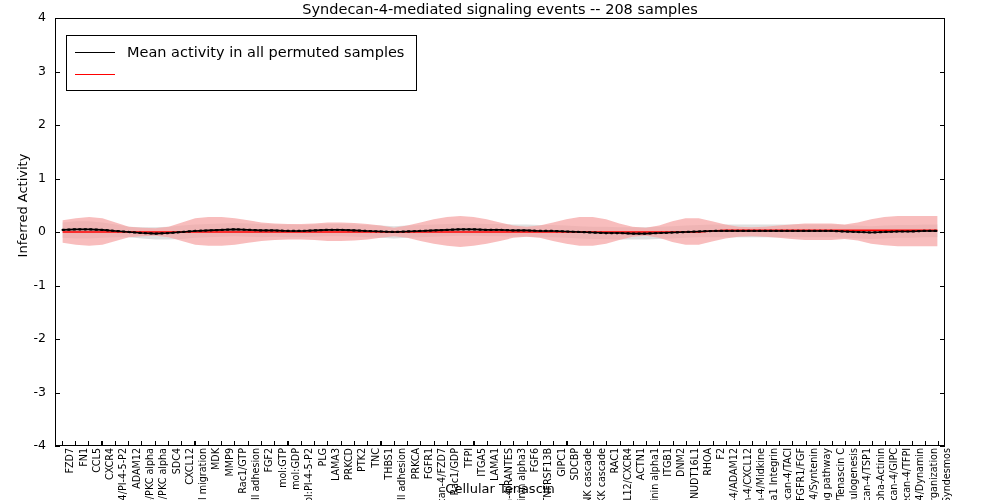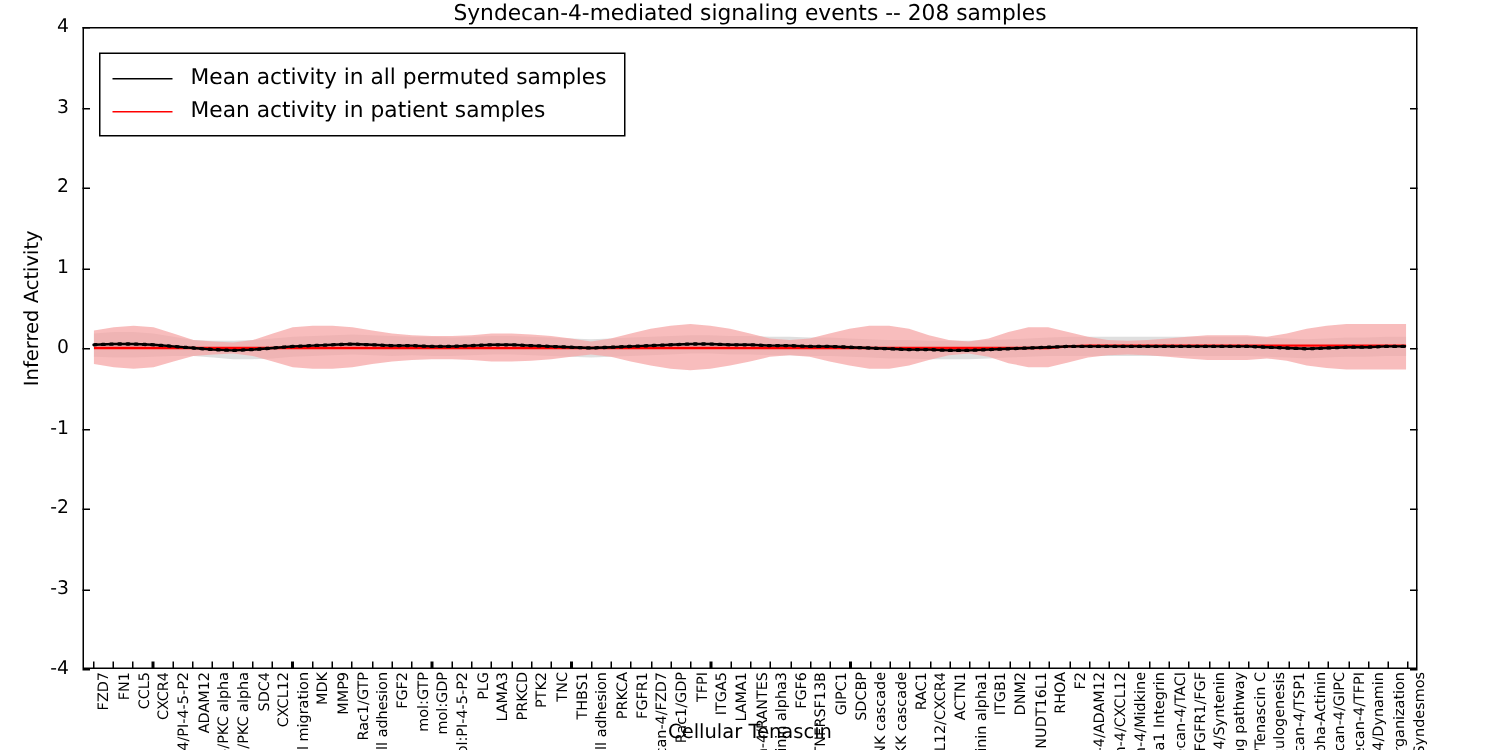--- a/index.html
+++ b/index.html
@@ -79,21 +79,20 @@
         </svg>
     </div>
 
     <div class="legend">
       <div class="legend-row">
         <span class="legend-swatch"></span>
         <span class="legend-text">Mean activity in all permuted samples</span>
       </div>
       <div class="legend-row">
         <span class="legend-swatch red"></span>
-        <span class="legend-text">Mean activity in patient samples</span>
       </div>
     </div>
   </div>
 
   <div class="ylabel">Inferred Activity</div>
   <div id="ytick-layer" style="position: absolute; left: 0px; top: 0px; width: 1000px; height: 500px; pointer-events: none;">
       <div class="ytick-label" style="top: 11px; left: 18px; width: 28px;">4</div>
       <div class="ytick-mark" style="position: absolute; left: 55px; top: 18px;"></div>
       <div class="ytick-mark" style="position: absolute; left: 940px; top: 18px;"></div>
       <div class="ytick-label" style="top: 64.5px; left: 18px; width: 28px;">3</div>

